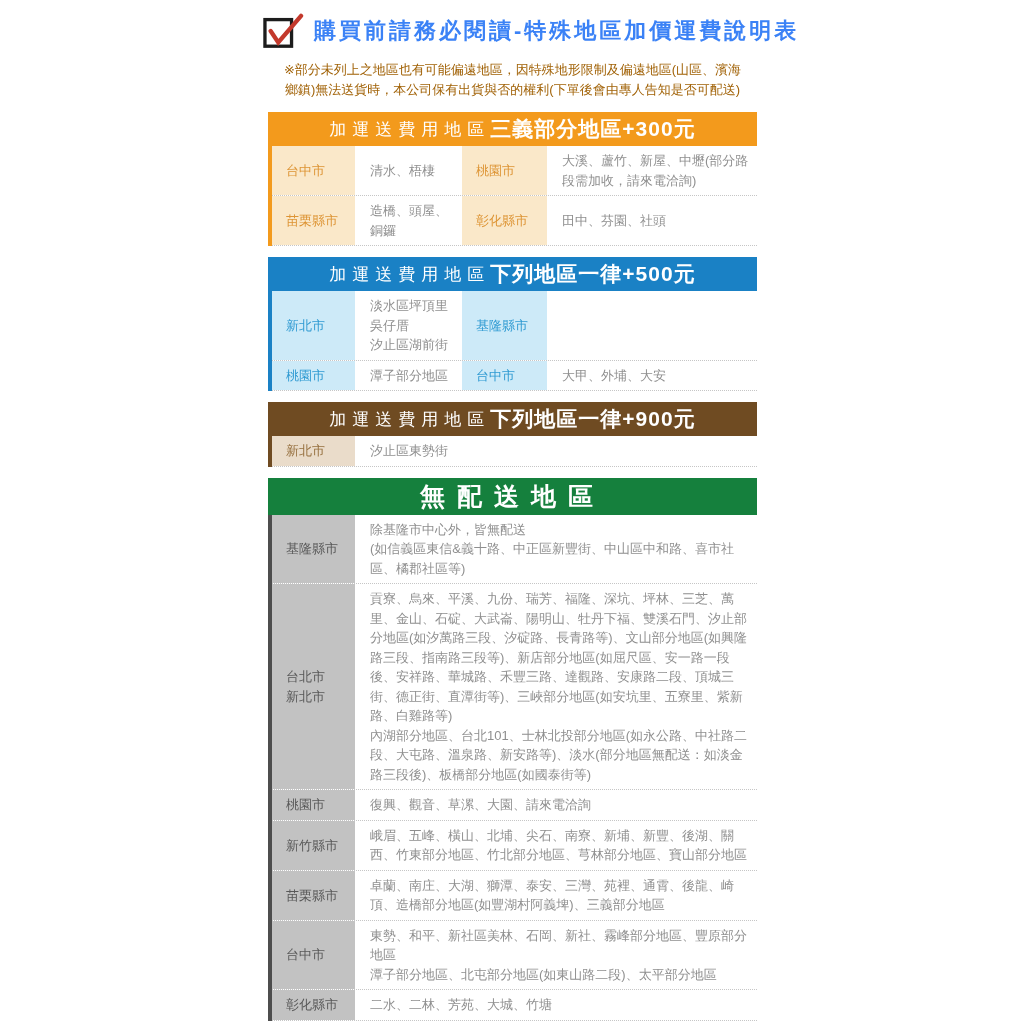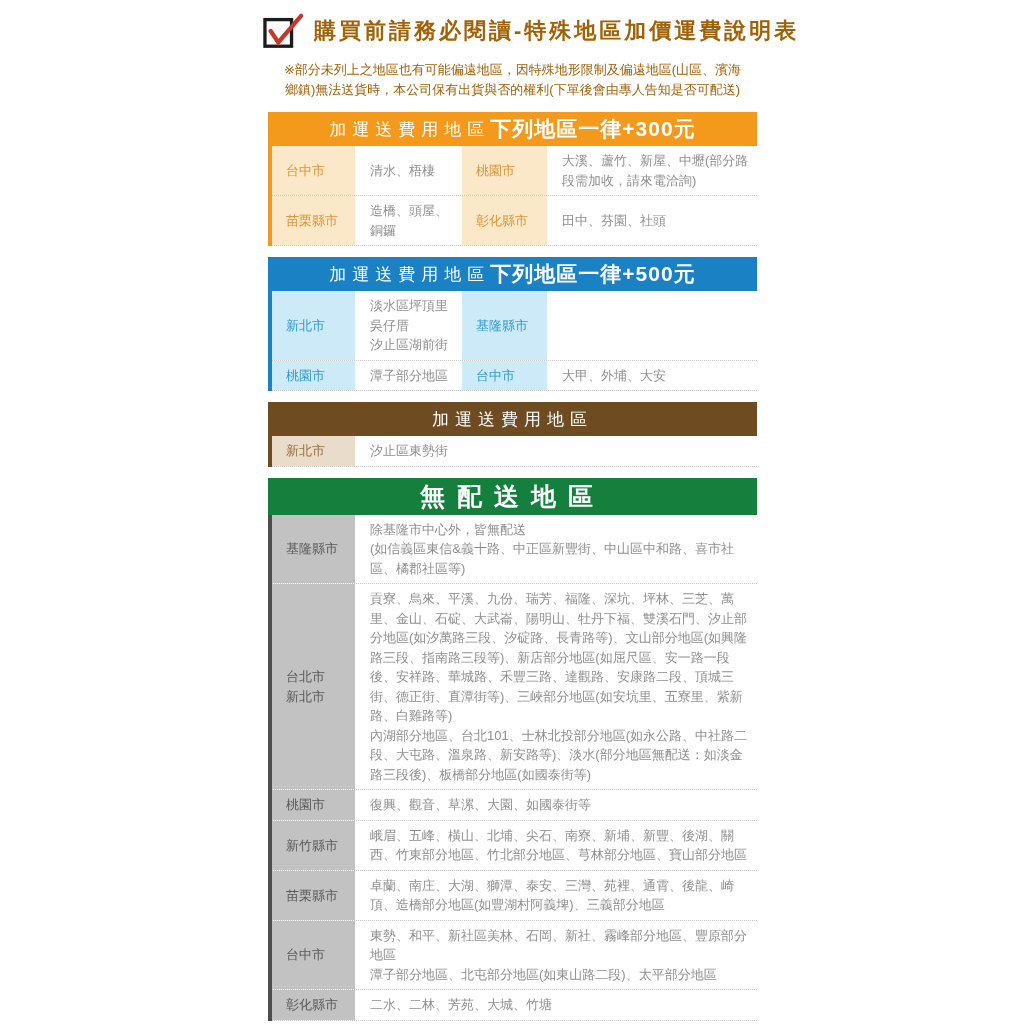--- a/index.html
+++ b/index.html
@@ -2,21 +2,21 @@
 <html><head>
 <meta charset="utf-8">
 <style>
   * { box-sizing: border-box; margin: 0; padding: 0; }
   html,body { width:1024px; background:#ffffff; font-family:"Liberation Sans","DejaVu Sans",sans-serif; }
   .canvas { position:relative; width:1024px; height:1024px; overflow:hidden; }
   .content { width:489px; margin-left:268px; padding-top:12px; }
 
   
   .title-row { display:flex; align-items:center; gap:10px; justify-content:flex-start; margin-left:-6px; }
-  .title-text { font-size:22px; font-weight:600; color:#a16207; letter-spacing:3px; white-space:nowrap; }
+  .title-text { font-size:22px; font-weight:600; color:#3b82f6; letter-spacing:3px; white-space:nowrap; }
   .notice { margin:10px auto 12px auto; width:470px; text-align:center; font-size:13px; line-height:1.55; color:#a16207; white-space:pre-line; }
 
   
   .section { width:489px; margin-bottom:11px; }
   .sec-header { height:34px; display:flex; align-items:center; justify-content:center; color:#fff; }
   .sec-header .h-left { font-size:17px; letter-spacing:6px; font-weight:500; }
   .sec-header .h-right { font-size:21px; font-weight:bold; letter-spacing:1px; }
   .sec-body { border-left:4px solid; }
   .row { display:grid; border-bottom:1px dotted #c6c6c6; }
   .row.c4 { grid-template-columns:88px 102px 90px 1fr; }
@@ -62,21 +62,21 @@
         <path d="M9 20 L17 32 L41 4" fill="none" stroke="#c3392c" stroke-width="4.5" stroke-linecap="round"></path>
       </svg>
       <div class="title-text">購買前請務必閱讀-特殊地區加價運費說明表</div>
     </div>
 
     <div class="notice">※部分未列上之地區也有可能偏遠地區，因特殊地形限制及偏遠地區(山區、濱海鄉鎮)無法送貨時，本公司保有出貨與否的權利(下單後會由專人告知是否可配送)</div>
 
     <div class="section orange">
       <div class="sec-header">
         <span class="h-left">加運送費用地區</span>
-        <span class="h-right">下列地區一律+300元</span>
+        <span class="h-right">三義部分地區+300元</span>
       </div>
       <div class="sec-body">
         <div class="row c4">
           <div class="lab">台中市</div>
           <div class="val">清水、梧棲</div>
           <div class="lab">桃園市</div>
           <div class="val">大溪、蘆竹、新屋、中壢(部分路段需加收，請來電洽詢)</div>
         </div>
         <div class="row c4">
           <div class="lab">苗栗縣市</div>
@@ -104,20 +104,21 @@
           <div class="val">潭子部分地區</div>
           <div class="lab">台中市</div>
           <div class="val">大甲、外埔、大安</div>
         </div>
       </div>
     </div>
 
     <div class="section brown">
       <div class="sec-header">
         <span class="h-left">加運送費用地區</span>
+        <span class="h-right">下列地區一律+900元</span>
       </div>
       <div class="sec-body">
         <div class="row c2">
           <div class="lab">新北市</div>
           <div class="val">汐止區東勢街</div>
         </div>
       </div>
     </div>
 
     <div class="section gray">
@@ -131,21 +132,21 @@
 (如信義區東信&amp;義十路、中正區新豐街、中山區中和路、喜市社區、橘郡社區等)</div>
         </div>
         <div class="row c2">
           <div class="lab">台北市
 新北市</div>
           <div class="val">貢寮、烏來、平溪、九份、瑞芳、福隆、深坑、坪林、三芝、萬里、金山、石碇、大武崙、陽明山、牡丹下福、雙溪石門、汐止部分地區(如汐萬路三段、汐碇路、長青路等)、文山部分地區(如興隆路三段、指南路三段等)、新店部分地區(如屈尺區、安一路一段後、安祥路、華城路、禾豐三路、達觀路、安康路二段、頂城三街、德正街、直潭街等)、三峽部分地區(如安坑里、五寮里、紫新路、白雞路等)
 內湖部分地區、台北101、士林北投部分地區(如永公路、中社路二段、大屯路、溫泉路、新安路等)、淡水(部分地區無配送：如淡金路三段後)、板橋部分地區(如國泰街等)</div>
         </div>
         <div class="row c2">
           <div class="lab">桃園市</div>
-          <div class="val">復興、觀音、草漯、大園、如國泰街等</div>
+          <div class="val">復興、觀音、草漯、大園、請來電洽詢</div>
         </div>
         <div class="row c2">
           <div class="lab">新竹縣市</div>
           <div class="val">峨眉、五峰、橫山、北埔、尖石、南寮、新埔、新豐、後湖、關西、竹東部分地區、竹北部分地區、芎林部分地區、寶山部分地區</div>
         </div>
         <div class="row c2">
           <div class="lab">苗栗縣市</div>
           <div class="val">卓蘭、南庄、大湖、獅潭、泰安、三灣、苑裡、通霄、後龍、崎頂、造橋部分地區(如豐湖村阿義埤)、三義部分地區</div>
         </div>
         <div class="row c2">

